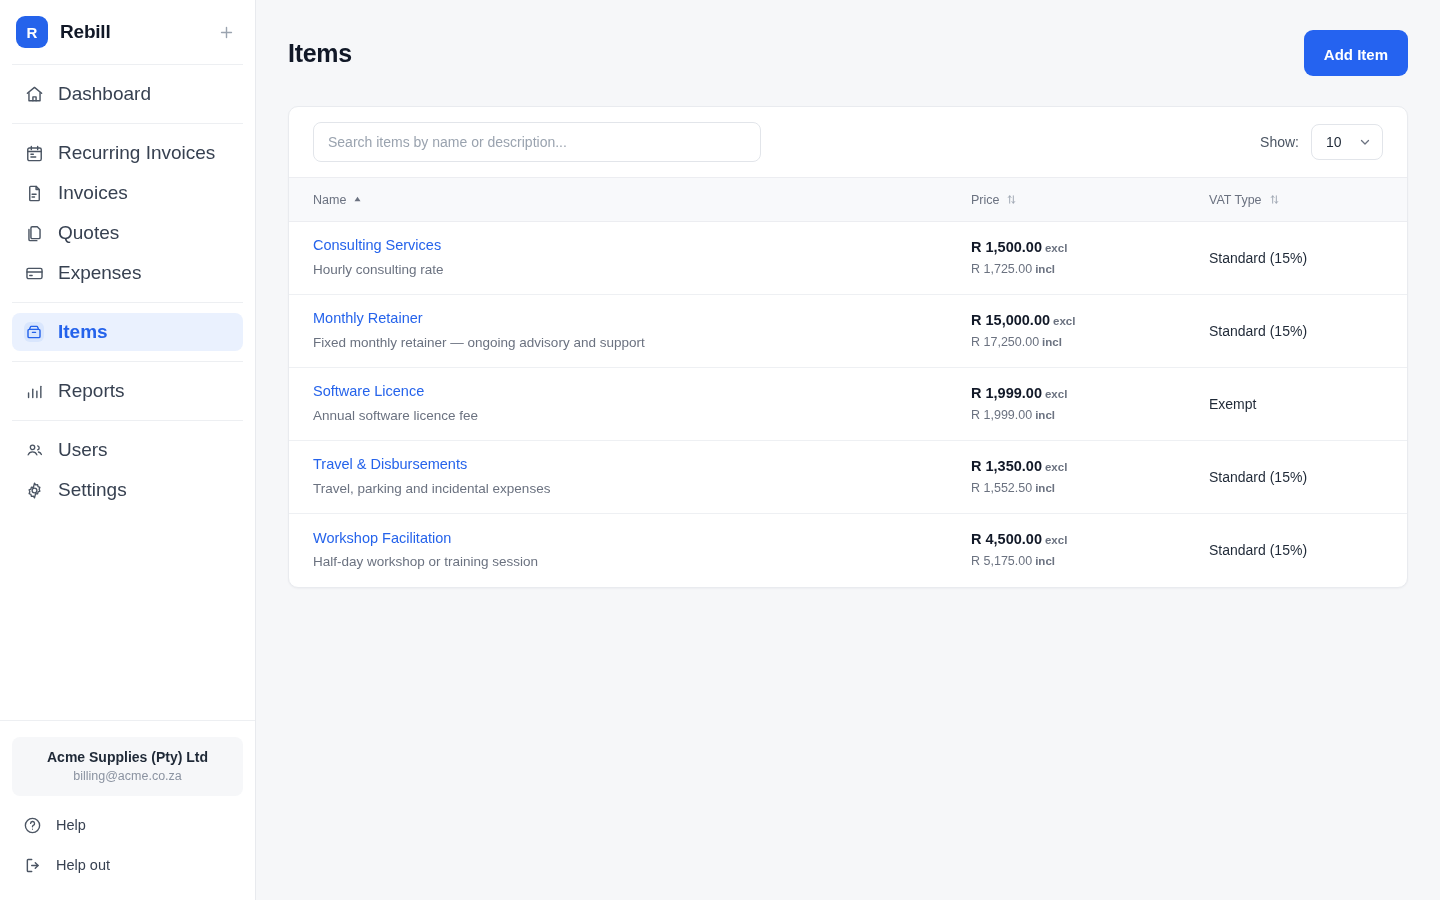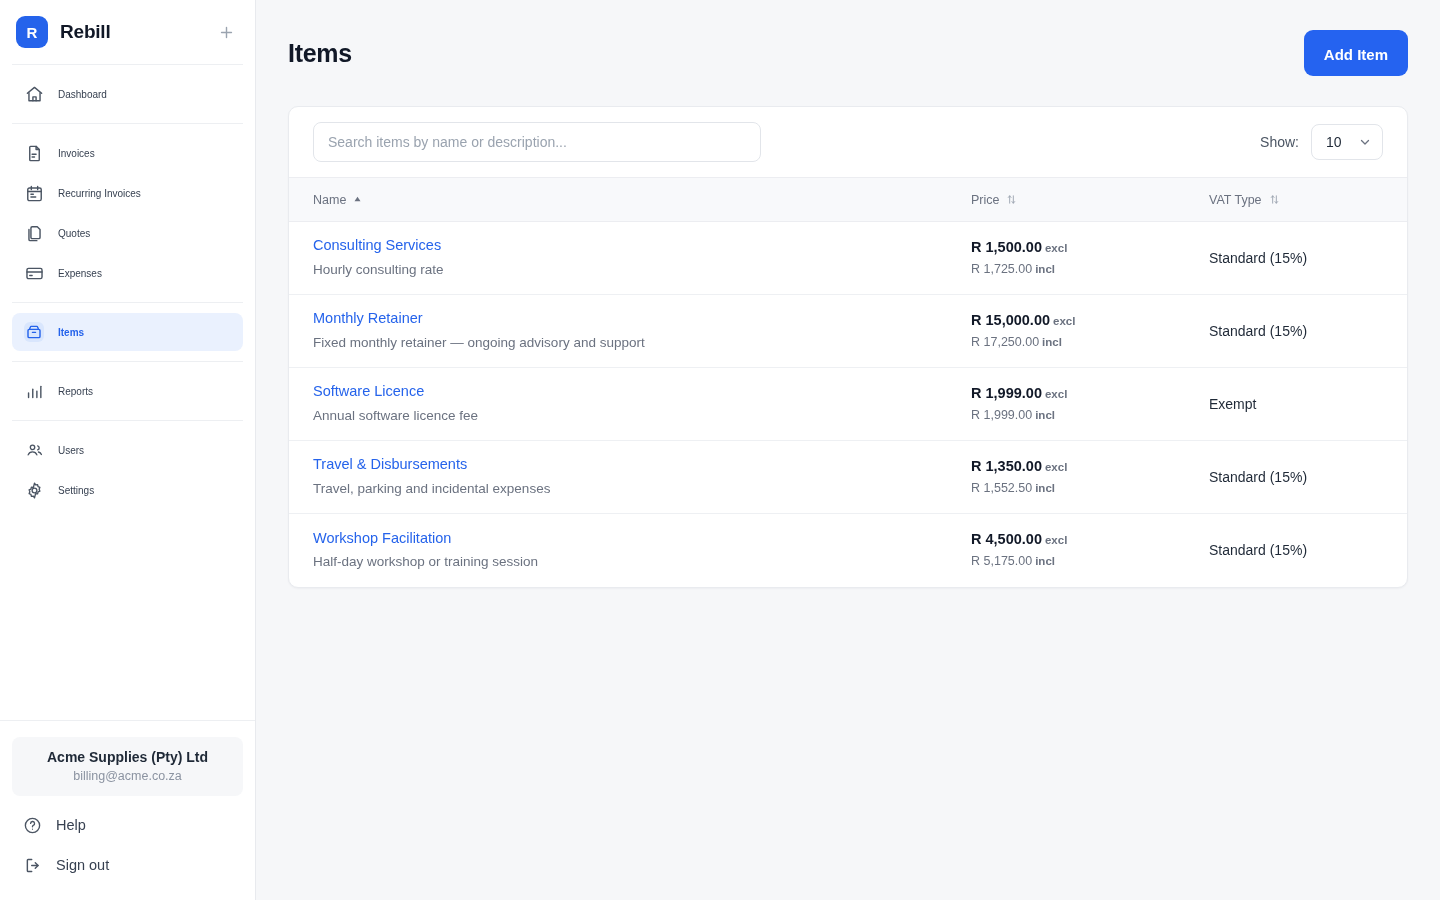--- a/index.html
+++ b/index.html
@@ -36,21 +36,21 @@
     margin-left: auto; width: 26px; height: 26px;
     display: flex; align-items: center; justify-content: center;
     color: #9aa3af; cursor: pointer;
   }
   .sb-sep { height: 1px; background: #edeff2; margin: 0 12px; }
 
   .nav-group { padding: 10px 12px; display: flex; flex-direction: column; gap: 2px; }
   .nav-item {
     height: 38px; display: flex; align-items: center; gap: 14px;
     padding: 0 12px; border-radius: 8px; cursor: pointer;
-    color: #374151; font-size: 10px;
+    color: #374151; font-size: 19px;
   }
   .nav-item .ic { width: 20px; height: 20px; display: flex; align-items: center; justify-content: center; color: #4b5563; flex: 0 0 20px; }
   .nav-item.active { background: #eaf1fe; }
   .nav-item.active .lbl { color: #2563eb; font-weight: bold; }
   .nav-item.active .ic { color: #2563eb; background: #d9e6fd; border-radius: 6px; }
 
   .sb-spacer { flex: 1 1 auto; }
   .sb-bottom-sep { height: 1px; background: #edeff2; }
   .account-card {
     margin: 16px 12px 8px 12px; padding: 10px 12px;
@@ -149,36 +149,36 @@
         </span>
         <span class="lbl">Dashboard</span>
       </div>
     </nav>
     <div class="sb-sep"></div>
 
     <nav class="nav-group">
       <div class="nav-item">
         <span class="ic">
           <svg width="19" height="19" viewBox="0 0 24 24" fill="none" stroke="currentColor" stroke-width="1.8" stroke-linecap="round" stroke-linejoin="round">
+              <rect x="3.5" y="5" width="17" height="16" rx="2"></rect>
+              <path d="M3.5 9.5h17M8 3v4M16 3v4"></path>
+              <path d="M7.5 13h3M7.5 16.5h6"></path>
+            </svg>
+        </span>
+        <span class="lbl">Recurring Invoices</span>
+      </div>
+      <div class="nav-item">
+        <span class="ic">
+          <svg width="19" height="19" viewBox="0 0 24 24" fill="none" stroke="currentColor" stroke-width="1.8" stroke-linecap="round" stroke-linejoin="round">
               <path d="M14 3H7a1 1 0 0 0-1 1v16a1 1 0 0 0 1 1h10a1 1 0 0 0 1-1V7z"></path>
               <path d="M14 3v4h4"></path>
               <path d="M9 13h5M9 16.5h3"></path>
             </svg>
         </span>
         <span class="lbl">Invoices</span>
-      </div>
-      <div class="nav-item">
-        <span class="ic">
-          <svg width="19" height="19" viewBox="0 0 24 24" fill="none" stroke="currentColor" stroke-width="1.8" stroke-linecap="round" stroke-linejoin="round">
-              <rect x="3.5" y="5" width="17" height="16" rx="2"></rect>
-              <path d="M3.5 9.5h17M8 3v4M16 3v4"></path>
-              <path d="M7.5 13h3M7.5 16.5h6"></path>
-            </svg>
-        </span>
-        <span class="lbl">Recurring Invoices</span>
       </div>
       <div class="nav-item">
         <span class="ic">
           <svg width="19" height="19" viewBox="0 0 24 24" fill="none" stroke="currentColor" stroke-width="1.8" stroke-linecap="round" stroke-linejoin="round">
               <path d="M9 3.5h6.5L19 7v10a1.5 1.5 0 0 1-1.5 1.5H9A1.5 1.5 0 0 1 7.5 17V5A1.5 1.5 0 0 1 9 3.5z"></path>
               <path d="M5 7v12.5A1.5 1.5 0 0 0 6.5 21H15"></path>
             </svg>
         </span>
         <span class="lbl">Quotes</span>
       </div>
@@ -267,21 +267,21 @@
         <span class="lbl">Help</span>
       </div>
       <div class="foot-item">
         <span class="ic">
           <svg width="19" height="19" viewBox="0 0 24 24" fill="none" stroke="currentColor" stroke-width="1.8" stroke-linecap="round" stroke-linejoin="round">
               <path d="M11 4.5H6.5a1 1 0 0 0-1 1v13a1 1 0 0 0 1 1H11"></path>
               <path d="M15.5 8.5 19 12l-3.5 3.5"></path>
               <path d="M19 12h-8"></path>
             </svg>
         </span>
-        <span class="lbl">Sign out</span>
+        <span class="lbl">Help out</span>
       </div>
     </div>
   </aside>
 
   <main class="main">
     <div class="page-head">
       <h1 class="page-title">Items</h1>
       <button class="add-btn">Add Item</button>
     </div>
 

